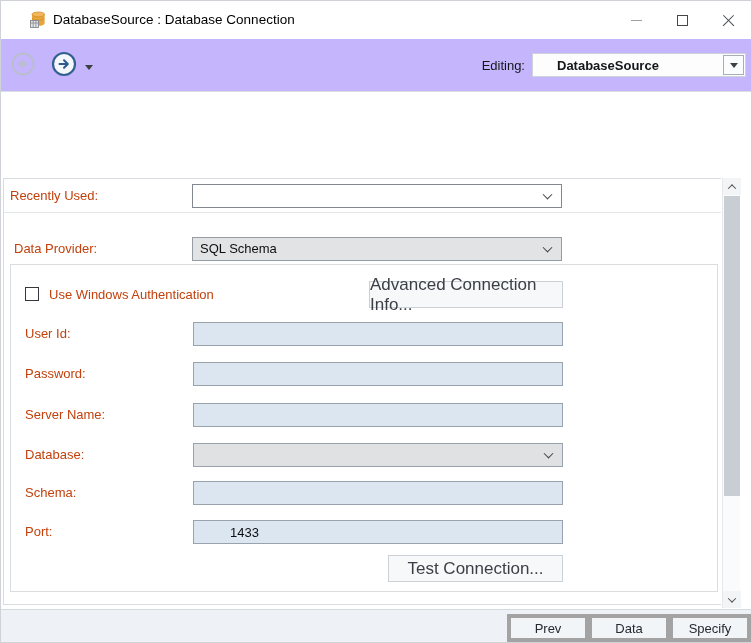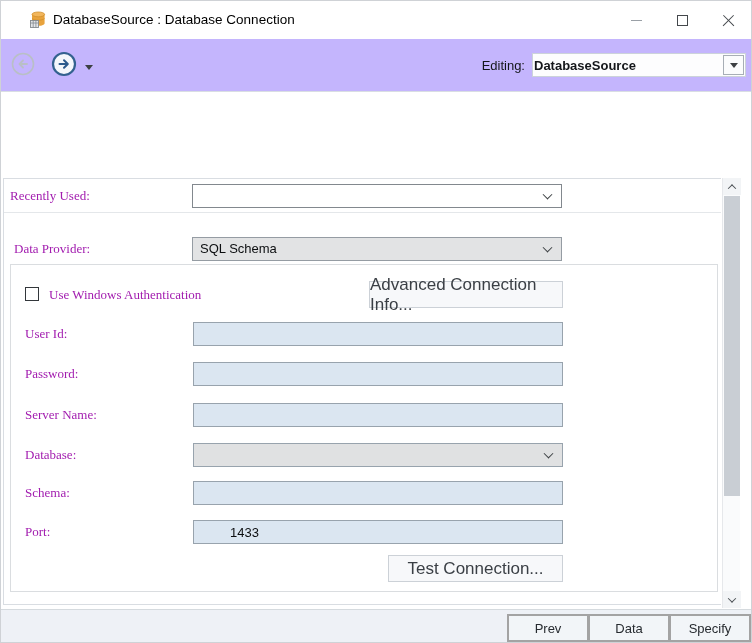--- a/index.html
+++ b/index.html
@@ -22,39 +22,39 @@
   .glyph-close::after { transform:rotate(-45deg); }
 
   
   .toolbar { position:absolute; top:38px; left:0; right:0; height:53px; background:#c4b5fd; border-bottom:1px solid #d9dee3; }
   .nav-back { position:absolute; left:10px; top:13px; }
   .nav-fwd  { position:absolute; left:50px; top:12px; }
   .nav-caret { position:absolute; left:84px; top:26px; width:0; height:0; border-left:4px solid transparent; border-right:4px solid transparent; border-top:5px solid #3c4043; }
   .editing-wrap { position:absolute; right:5px; top:14px; display:flex; align-items:center; }
   .editing-label { margin-right:7px; color:#14161a; }
   .editing-combo { position:relative; width:214px; height:24px; background:#fdfdfe; border:1px solid #ccd3da; display:flex; align-items:center; }
-  .editing-value { padding-left:1px; font-weight:bold; color:#14161a; }
+  .editing-value { padding-left:24px; font-weight:bold; color:#14161a; }
   .editing-caret-btn { position:absolute; right:1px; top:1px; bottom:1px; width:21px; border:1px solid #a7aeb6; background:#fbfcfd; display:flex; align-items:center; justify-content:center; }
   .tri-down { width:0; height:0; border-left:4px solid transparent; border-right:4px solid transparent; border-top:5px solid #3c4043; }
 
   
   .radio-section { position:absolute; top:92px; left:0; right:0; height:85px; background:#fff; }
   .radio-row { position:absolute; left:10px; display:flex; align-items:center; }
   .radio { width:14px; height:14px; border:1px solid #33373b; border-radius:50%; background:#fff; position:relative; flex:none; }
   .radio.checked::after { content:""; position:absolute; left:3px; top:3px; width:6px; height:6px; border-radius:50%; background:#111; }
   .radio-label { margin-left:9px; color:#14161a; }
   .shared-combo { position:absolute; left:186px; top:-5px; width:374px; height:26px; background:#c9c9c9; border:1px solid #bfbfbf; }
   .shared-combo .chev { border-color:#a9afb5; }
 
   
   .chev { position:absolute; right:10px; top:50%; width:7px; height:7px; border-right:1.6px solid #3c4043; border-bottom:1.6px solid #3c4043; transform:translateY(-70%) rotate(45deg); }
 
   
   .content { position:absolute; top:177px; left:2px; right:30px; bottom:37px; background:#fff; border:1px solid #d9dde2; border-right:none; }
-  .row-label { position:absolute; color:#a21caf; white-space:nowrap;font-family:Liberation Serif, serif; }
+  .row-label { position:absolute; color:#c2410c; white-space:nowrap; }
   .combo, .field { position:absolute; height:24px; }
   .combo { border:1px solid #82888e; background:#fff; }
   .combo.gray { background:#e2e3e4; border:1px solid #959ca3; }
   .combo-text { position:absolute; left:7px; top:3px; color:#0c0e10; }
   .field { background:#dbe6f1; border:1px solid #98a3ad; font-family:"Liberation Sans", sans-serif; font-size:13px; color:#0c0e10; padding:0 5px; width:370px; }
   .sep { position:absolute; left:0; right:0; height:1px; background:#e4e7ea; }
 
   .groupbox { position:absolute; left:6px; top:85px; width:708px; height:328px; border:1px solid #dadde0; background:#fff; }
   .checkbox { position:absolute; width:14px; height:14px; border:1px solid #33373b; background:#fff; }
   .btn-light { position:absolute; background:#f7f8fa; border:1px solid #ccd1d7; color:#3a3f45; display:flex; align-items:center; justify-content:center; font-size:17px; }
@@ -65,21 +65,21 @@
   .sb-up { top:0; }
   .sb-down { bottom:0; }
   .sb-chev { width:6px; height:6px; border-right:1.6px solid #4a4f54; border-bottom:1.6px solid #4a4f54; display:block; }
   .sb-up .sb-chev { transform:rotate(-135deg) translate(-1px,-1px); }
   .sb-down .sb-chev { transform:rotate(45deg) translate(-1px,-1px); }
   .sb-thumb { position:absolute; left:1px; top:18px; width:16px; height:300px; background:#c9ced4; }
 
   
   .footer { position:absolute; left:0; right:0; bottom:0; height:33px; background:#eef1f6; border-top:1px solid #d5dade; }
   .footer-buttons { position:absolute; right:0; top:4px; display:flex; }
-  .footer-btn { width:82px; height:28px; background:#f2f5f8; border:2px solid #a3a3a3; margin-left:-1px; display:flex; align-items:center; justify-content:center; color:#272b30; }
+  .footer-btn { width:82px; height:28px; background:#f2f5f8; border:4px solid #a3a3a3; margin-left:-1px; display:flex; align-items:center; justify-content:center; color:#272b30; }
 
   svg { display:block; }
 </style>
 </head>
 <body>
 
 <div class="window">
 
   <div class="titlebar">
     <span class="app-icon">

